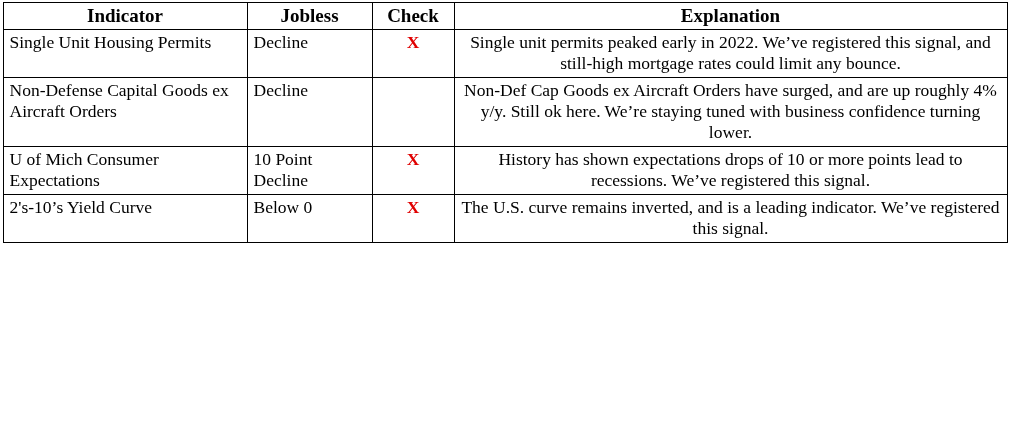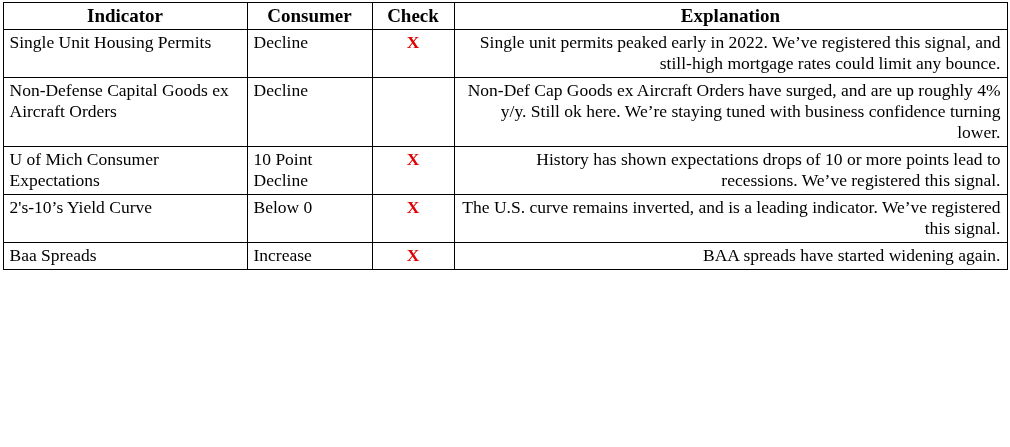--- a/index.html
+++ b/index.html
@@ -45,21 +45,21 @@
   tbody td {
     border: 1px solid #000000;
     font-size: 17.5px;
     line-height: 1.20;
     vertical-align: top;
     padding: 2px 6px 3px 6px;
   }
   td.cell-indicator { text-align: left; }
   td.cell-movement  { text-align: left; }
   td.cell-check     { text-align: center; font-weight: bold; }
-  td.cell-expl      { text-align: right; }
+  td.cell-expl      { text-align: center; }
   .check-mark {
     color: #e00000;
     font-weight: bold;
     font-size: 17.5px;
     font-family: "Liberation Serif", serif;
   }
 </style>
 </head>
 <body>
 
@@ -67,21 +67,21 @@
   <table class="indicator-table">
     <colgroup>
       <col class="c-indicator">
       <col class="c-movement">
       <col class="c-check">
       <col class="c-expl">
     </colgroup>
     <thead>
       <tr>
         <th>Indicator</th>
-        <th>Consumer</th>
+        <th>Jobless</th>
         <th>Check</th>
         <th>Explanation</th>
       </tr>
     </thead>
     <tbody>
       <tr>
         <td class="cell-indicator">Single Unit Housing Permits</td>
         <td class="cell-movement">Decline</td>
         <td class="cell-check"><span class="check-mark">X</span></td>
         <td class="cell-expl">Single unit permits peaked early in 2022. We’ve registered this signal, and still-high mortgage rates could limit any bounce.</td>
@@ -97,21 +97,15 @@
         <td class="cell-movement">10 Point Decline</td>
         <td class="cell-check"><span class="check-mark">X</span></td>
         <td class="cell-expl">History has shown expectations drops of 10 or more points lead to recessions. We’ve registered this signal.</td>
       </tr>
       <tr>
         <td class="cell-indicator">2's-10’s Yield Curve</td>
         <td class="cell-movement">Below 0</td>
         <td class="cell-check"><span class="check-mark">X</span></td>
         <td class="cell-expl">The U.S. curve remains inverted, and is a leading indicator. We’ve registered this signal.</td>
       </tr>
-      <tr>
-        <td class="cell-indicator">Baa Spreads</td>
-        <td class="cell-movement">Increase</td>
-        <td class="cell-check"><span class="check-mark">X</span></td>
-        <td class="cell-expl">BAA spreads have started widening again.</td>
-      </tr>
     </tbody>
   </table>
 </div>
 
 </body></html>

